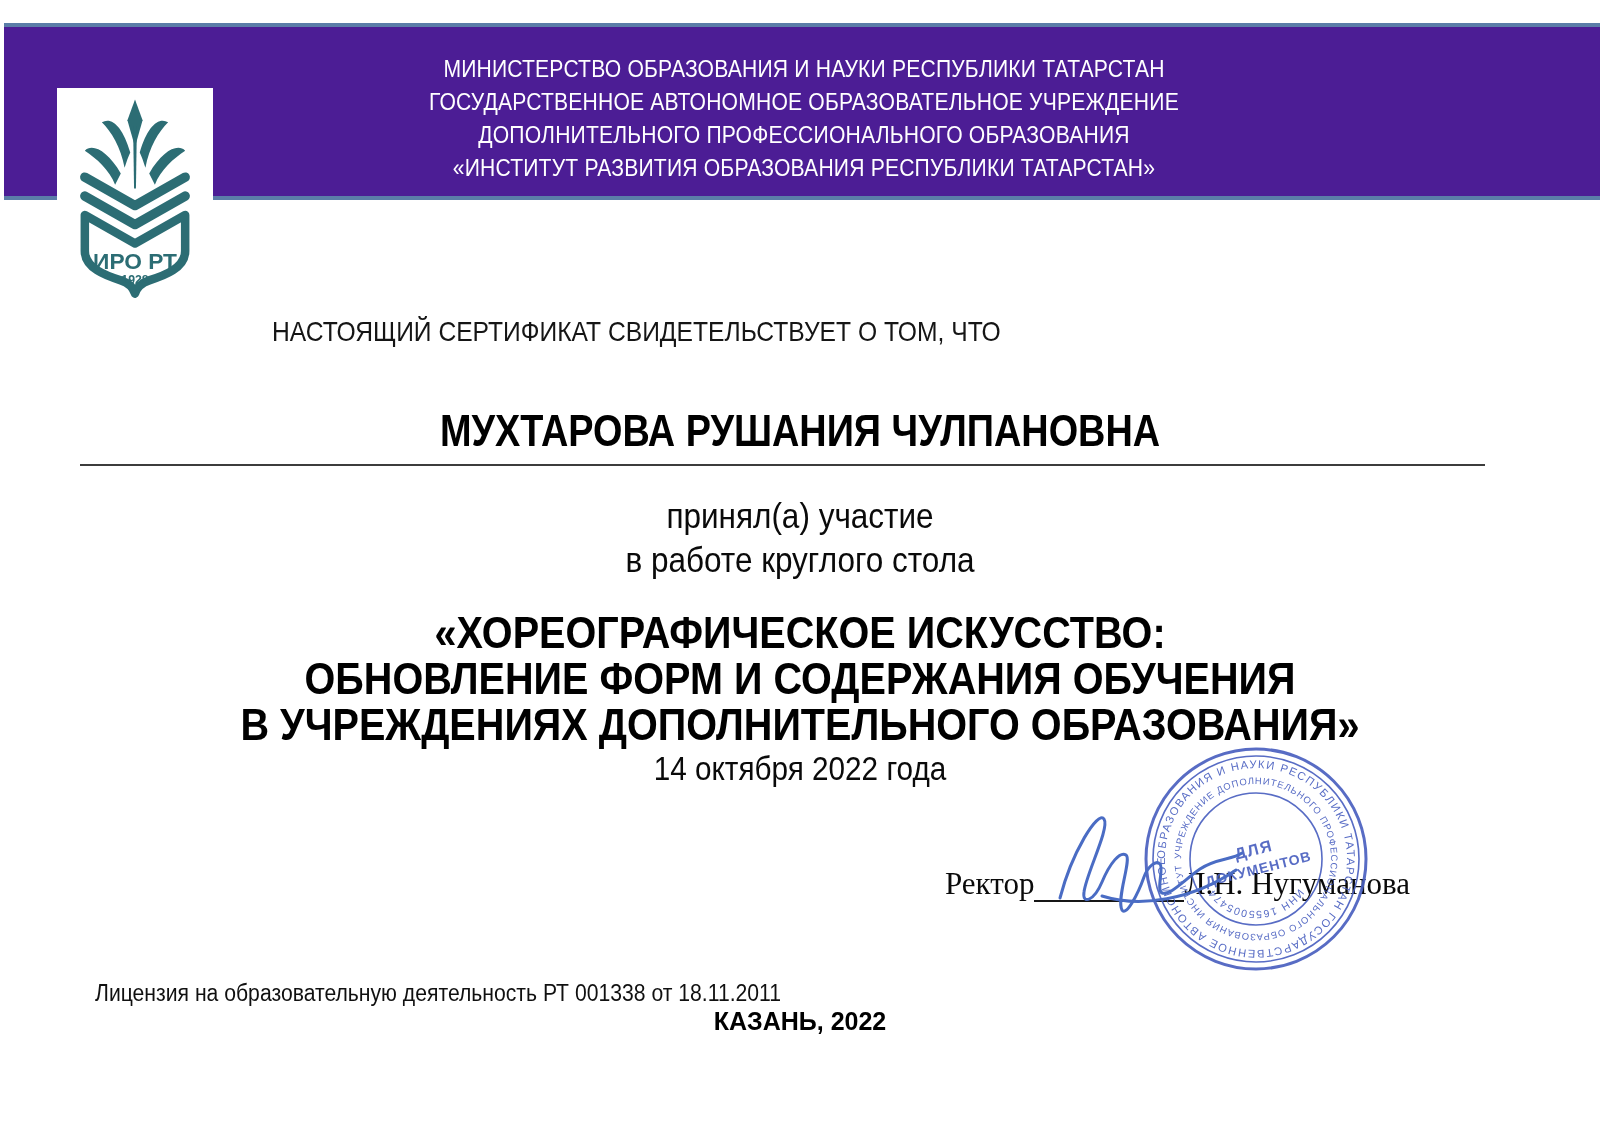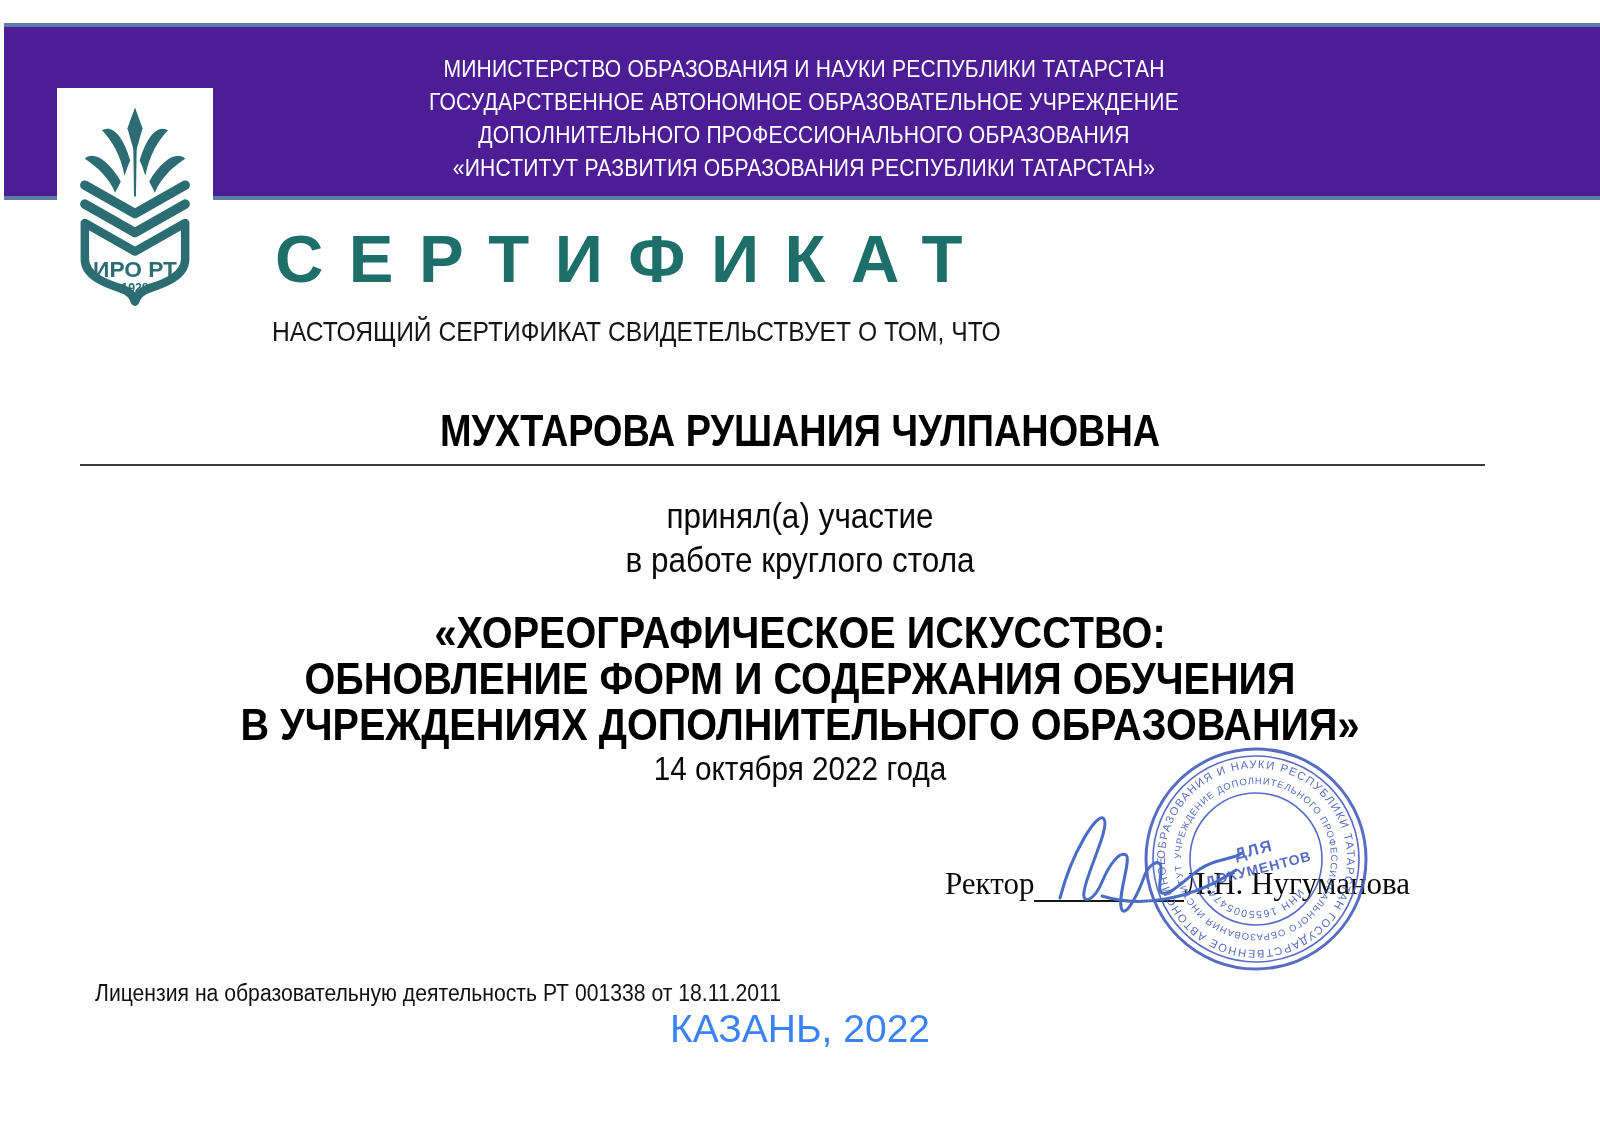--- a/index.html
+++ b/index.html
@@ -13,21 +13,21 @@
     background:#4c1d95;border-top:4px solid #5b7da8;border-bottom:4px solid #5b7da8;
     z-index:1;
   }
   .band-text{
     position:absolute;left:0;top:25px;width:100%;text-align:center;
     color:#ffffff;font-size:24px;line-height:33px;font-weight:400;
     transform:scaleX(0.88);transform-origin:center top;letter-spacing:0.2px;
   }
   .logo-box{
     position:absolute;left:57px;top:88px;width:156px;height:220px;
-    background:#ffffff;z-index:6;display:flex;justify-content:center;align-items:flex-end;
+    background:#ffffff;z-index:6;display:flex;justify-content:center;align-items:center;
   }
   
   .cert-title{
     position:absolute;left:275px;top:220px;font-size:67px;font-weight:700;
     color:#1e6f6a;letter-spacing:0.38em;white-space:nowrap;z-index:2;
   }
   .statement{
     position:absolute;left:272px;top:316px;font-size:28px;color:#151515;
     transform:scaleX(0.88);transform-origin:left top;white-space:nowrap;z-index:2;
   }
@@ -60,21 +60,21 @@
   .rector-row .lbl{line-height:36px;font-family:Liberation Serif, serif;}
   .sig-gap{display:inline-block;width:150px;height:34px;border-bottom:2px solid #161616;}
   .stamp{position:absolute;left:1140px;top:743px;z-index:2;opacity:0.92;}
   .signature{position:absolute;left:1044px;top:804px;z-index:3;}
   .license{
     position:absolute;left:95px;top:980px;font-size:23px;color:#101010;
     transform:scaleX(0.92);transform-origin:left top;white-space:nowrap;z-index:2;
   }
   .city-year{
     position:absolute;left:0;top:1007px;width:100%;text-align:center;
-    font-size:39px;font-weight:400;color:#3b82f6;z-index:2;
+    font-size:25px;font-weight:700;color:#000000;z-index:2;
   }
 </style>
 </head>
 <body>
 
 <div class="page">
 
   <div class="band">
     <div class="band-text">
       <div>МИНИСТЕРСТВО ОБРАЗОВАНИЯ И НАУКИ РЕСПУБЛИКИ ТАТАРСТАН</div>
@@ -99,21 +99,20 @@
       <g fill="none" stroke="#2c6d74" stroke-linejoin="round" stroke-linecap="round">
         <path d="M22,84 L75,114 L128,84" stroke-width="10"></path>
         <path d="M22,104 L75,134 L128,104" stroke-width="10"></path>
         <path d="M22,124 L22,162 C22,180 44,188 60,193 C69,196 73,200 75,207 C77,200 81,196 90,193 C106,188 128,180 128,162 L128,124 L75,154 Z" stroke-width="9"></path>
       </g>
       <text x="75" y="181" text-anchor="middle" font-family="Liberation Sans, sans-serif" font-weight="700" font-size="24" fill="#2c6d74">ИРО РТ</text>
       <text x="75" y="197" text-anchor="middle" font-family="Liberation Sans, sans-serif" font-weight="700" font-size="13" fill="#2c6d74">1928</text>
     </svg>
   </div>
 
-  <div class="cert-title">СЕРТИФИКАТ</div>
   <div class="statement">НАСТОЯЩИЙ СЕРТИФИКАТ СВИДЕТЕЛЬСТВУЕТ О ТОМ, ЧТО</div>
 
   <div class="name">МУХТАРОВА РУШАНИЯ ЧУЛПАНОВНА</div>
   <div class="name-line"></div>
 
   <div class="participation">
     <div>принял(а) участие</div>
     <div>в работе круглого стола</div>
   </div>
 

